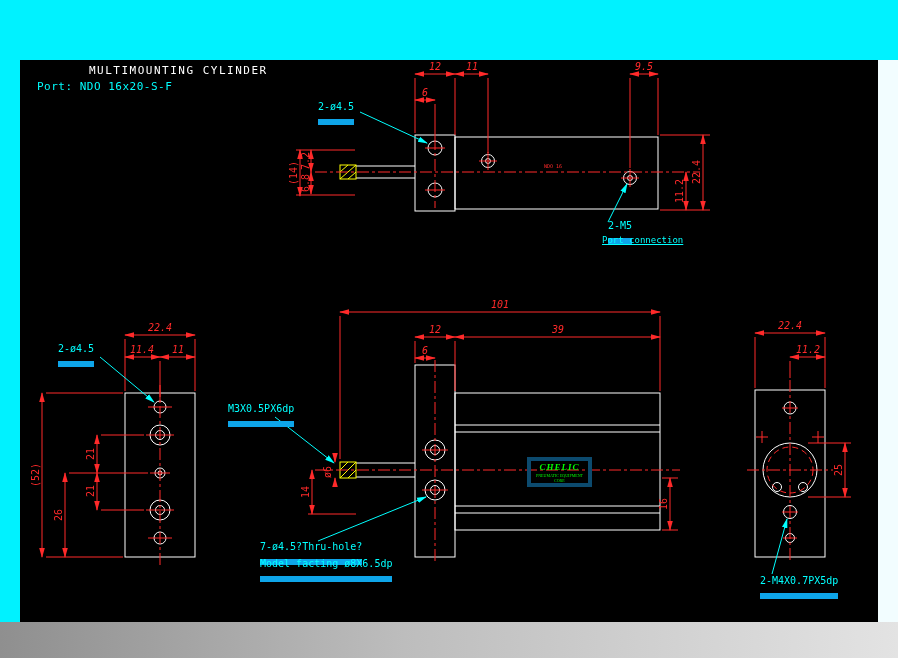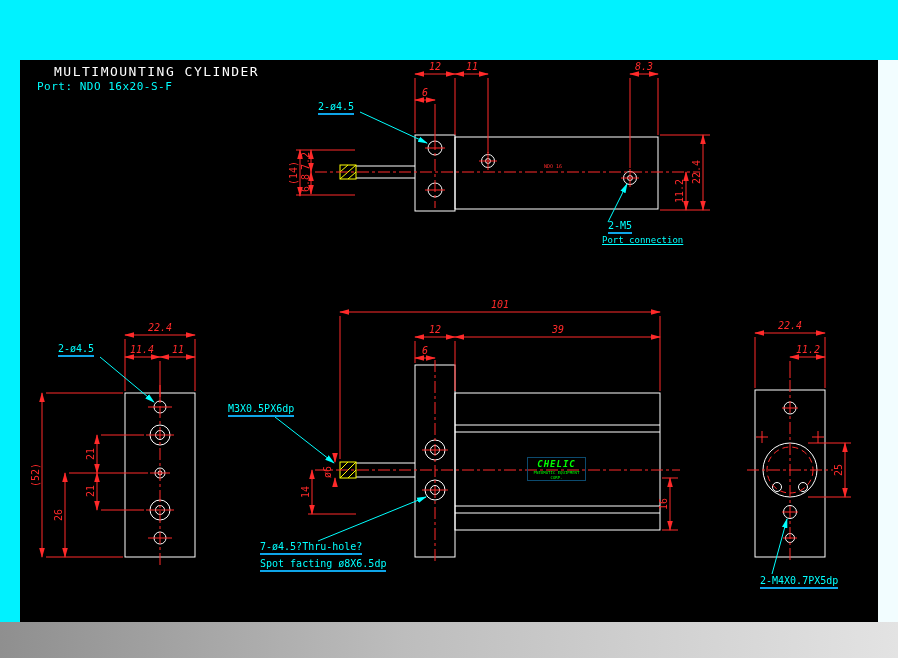--- a/index.html
+++ b/index.html
@@ -9,25 +9,25 @@
   .canvas svg{position:absolute;left:0;top:0;}
   .right-strip{position:absolute;right:0;top:60px;width:20px;height:562px;background:#f2fdff;}
   .bottom-bar{position:absolute;left:0;bottom:0;width:898px;height:36px;
               background:linear-gradient(90deg,#8f8f8f 0%,#bdbdbd 45%,#e3e3e3 100%);}
   .lbl{position:absolute;white-space:nowrap;line-height:1;}
   .red{color:#ff2a2a;font-size:10px;}
   .cyan{color:#00ffff;font-size:10px;}
   .sm{font-size:9px;text-decoration:underline;}
   .ctr{transform:translate(-50%,-50%);font-style:italic;}
   .rot{transform:translate(-50%,-50%) rotate(-90deg);}
-  .ul{border-bottom:2px solid #0ea5e9;padding-bottom:1px;}
-  .title{color:#ffffff;font-size:13px;letter-spacing:1.5px;}
+  .ul{border-bottom:6px solid #0ea5e9;padding-bottom:7px;}
+  .title{color:#ffffff;font-size:11px;letter-spacing:1.5px;margin-left:35px;}
   .model{color:#00ffff;font-size:11px;letter-spacing:0.5px;}
   .mark{color:#ff2a2a;font-size:5px;}
-  .logo{position:absolute;border:1px solid #0c4a6e;color:#00ff00;text-align:center;}
+  .logo{position:absolute;border:4px solid #0c4a6e;color:#00ff00;text-align:center;font-family:Liberation Serif, serif;}
   .logo-name{font-size:9px;font-weight:bold;font-style:italic;letter-spacing:1px;line-height:12px;}
   .logo-sub{font-size:4px;line-height:5px;overflow:hidden;}
 </style>
 </head>
 <body>
 
 <div class="screen">
 
   <div class="canvas">
 
@@ -209,42 +209,42 @@
         <line x1="80" y1="297" x2="134" y2="342"></line>
         <line x1="752" y1="514" x2="767" y2="459"></line>
       </g>
     </svg>
 
     <div class="lbl title" style="left:34px;top:5px">MULTIMOUNTING CYLINDER</div>
     <div class="lbl model" style="left:17px;top:21px">Port: NDO 16x20-S-F</div>
 
     <span class="lbl red ctr" style="left:415px;top:7px">12</span>
     <span class="lbl red ctr" style="left:452px;top:7px">11</span>
-    <span class="lbl red ctr" style="left:624px;top:7px">8.3</span>
+    <span class="lbl red ctr" style="left:624px;top:7px">9.5</span>
     <span class="lbl red ctr" style="left:405px;top:33px">6</span>
     <span class="lbl red rot" style="left:274px;top:113px">(14)</span>
     <span class="lbl red rot" style="left:286px;top:101px">7.2</span>
     <span class="lbl red rot" style="left:286px;top:123px">6.8</span>
     <span class="lbl red rot" style="left:660px;top:131px">11.2</span>
     <span class="lbl red rot" style="left:677px;top:112px">22.4</span>
     <span class="lbl mark" style="left:524px;top:104px">NDO 16</span>
     <span class="lbl cyan ul" style="left:298px;top:42px">2-ø4.5</span>
     <span class="lbl cyan ul" style="left:588px;top:161px">2-M5</span>
     <span class="lbl cyan sm" style="left:582px;top:176px">Port connection</span>
 
     <span class="lbl red ctr" style="left:480px;top:245px">101</span>
     <span class="lbl red ctr" style="left:415px;top:270px">12</span>
     <span class="lbl red ctr" style="left:538px;top:270px">39</span>
     <span class="lbl red ctr" style="left:405px;top:291px">6</span>
     <span class="lbl red rot" style="left:286px;top:432px">14</span>
     <span class="lbl red rot" style="left:308px;top:412px">ø6</span>
     <span class="lbl red rot" style="left:644px;top:444px">16</span>
     <span class="lbl cyan ul" style="left:208px;top:344px">M3X0.5PX6dp</span>
     <span class="lbl cyan ul" style="left:240px;top:482px">7-ø4.5?Thru-hole?</span>
-    <span class="lbl cyan ul" style="left:240px;top:499px">Spot facting ø8X6.5dp</span>
+    <span class="lbl cyan ul" style="left:240px;top:499px">Model facting ø8X6.5dp</span>
 
     <span class="lbl red ctr" style="left:140px;top:268px">22.4</span>
     <span class="lbl red ctr" style="left:122px;top:290px">11.4</span>
     <span class="lbl red ctr" style="left:158px;top:290px">11</span>
     <span class="lbl red rot" style="left:16px;top:415px">(52)</span>
     <span class="lbl red rot" style="left:39px;top:455px">26</span>
     <span class="lbl red rot" style="left:71px;top:394px">21</span>
     <span class="lbl red rot" style="left:71px;top:431px">21</span>
     <span class="lbl cyan ul" style="left:38px;top:284px">2-ø4.5</span>
 

